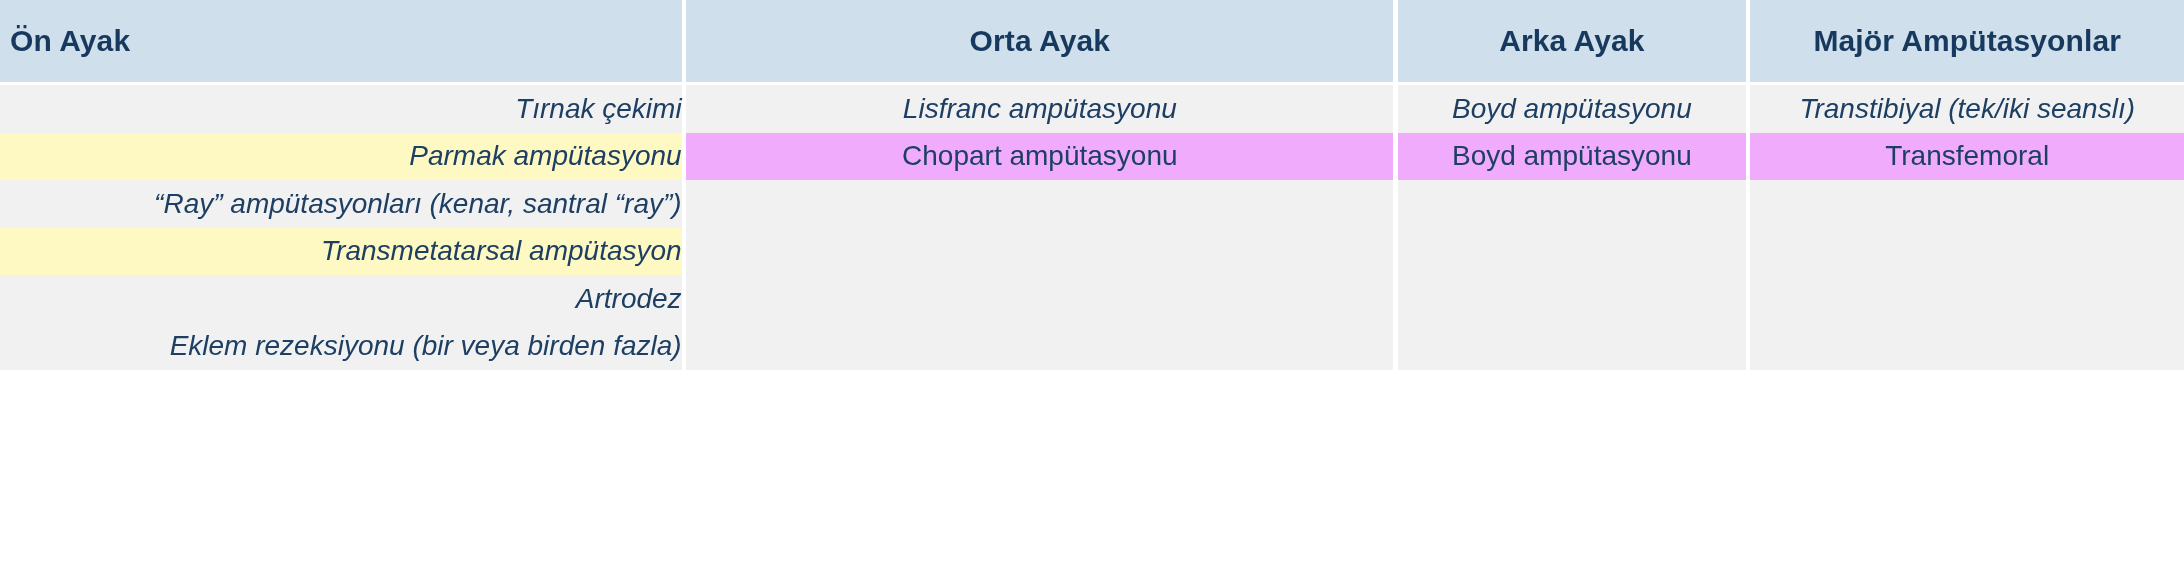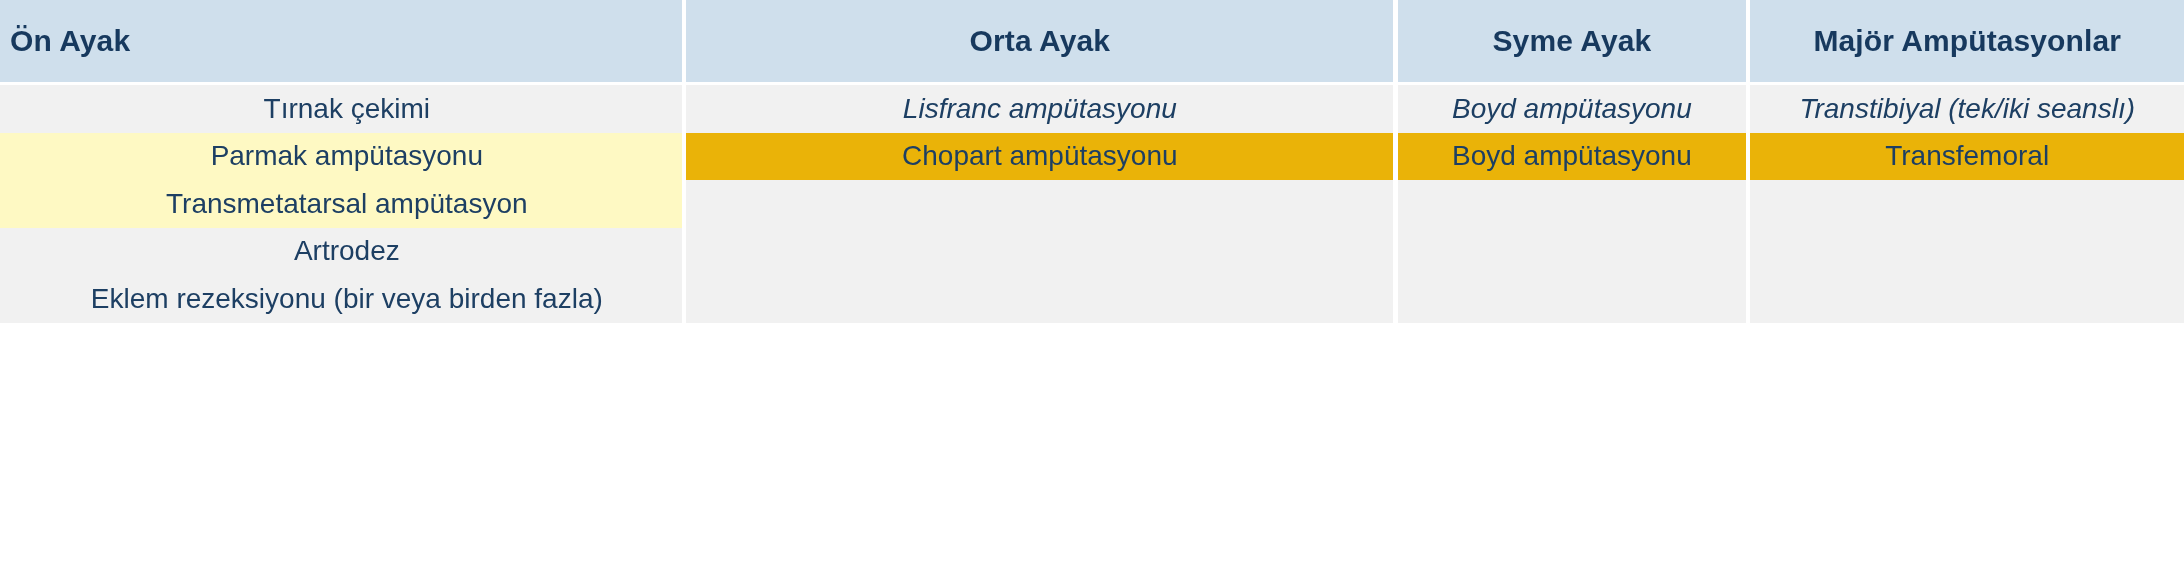--- a/index.html
+++ b/index.html
@@ -63,37 +63,38 @@
     height: 47.5px;
     padding: 0;
     font-size: 28px;
     font-weight: normal;
     color: #1d3f63;
     vertical-align: middle;
     line-height: 1.15;
     white-space: nowrap;
   }
   tbody td.col-first {
-    text-align: center;
+    text-align: right;
     padding-left: 12px;
+    font-style: italic;
   }
   tbody td.col-first.quoted {
     padding-left: 8px;
   }
   tbody td.col-mid {
     text-align: center;
   }
 
   
   tr.odd  td.col-first { background: #f1f1f1; }
   tr.even td.col-first { background: #fef9c3; }
 
   
   tr.odd  td.col-mid.striped { background: #f1f1f1; font-style: italic; }
-  tr.even td.col-mid.striped { background: #eab308; }
+  tr.even td.col-mid.striped { background: #f0abfc; }
   td.col-mid.flat { background: #f1f1f1; }
 
   
   tbody tr.first-row td { border-top: 3px solid #ffffff; }
 </style>
 </head>
 <body>
 
 <div class="table-wrap">
   <table class="proc-table">
@@ -106,21 +107,21 @@
         <col class="gut">
       <col class="c4">
     </colgroup>
 
     <thead>
       <tr>
         <th class="h-first">Ön Ayak</th>
         <th class="gutter-cell"></th>
         <th class="h-center">Orta Ayak</th>
         <th class="gutter-cell"></th>
-        <th class="h-center">Syme Ayak</th>
+        <th class="h-center">Arka Ayak</th>
         <th class="gutter-cell"></th>
         <th class="h-center">Majör Ampütasyonlar</th>
       </tr>
     </thead>
 
     <tbody>
 
       <tr class="odd first-row">
         <td class="col-first">Tırnak çekimi</td>
         <td class="gutter-cell"></td>
@@ -134,20 +135,29 @@
       <tr class="even">
         <td class="col-first">Parmak ampütasyonu</td>
         <td class="gutter-cell"></td>
         <td class="col-mid striped">Chopart ampütasyonu</td>
         <td class="gutter-cell"></td>
         <td class="col-mid striped">Boyd ampütasyonu</td>
         <td class="gutter-cell"></td>
         <td class="col-mid striped">Transfemoral</td>
       </tr>
 
+      <tr class="odd">
+        <td class="col-first quoted">“Ray” ampütasyonları (kenar, santral “ray”)</td>
+        <td class="gutter-cell"></td>
+        <td class="col-mid flat"></td>
+        <td class="gutter-cell"></td>
+        <td class="col-mid flat"></td>
+        <td class="gutter-cell"></td>
+        <td class="col-mid flat"></td>
+      </tr>
 
       <tr class="even">
         <td class="col-first">Transmetatarsal ampütasyon</td>
         <td class="gutter-cell"></td>
         <td class="col-mid flat"></td>
         <td class="gutter-cell"></td>
         <td class="col-mid flat"></td>
         <td class="gutter-cell"></td>
         <td class="col-mid flat"></td>
       </tr>

